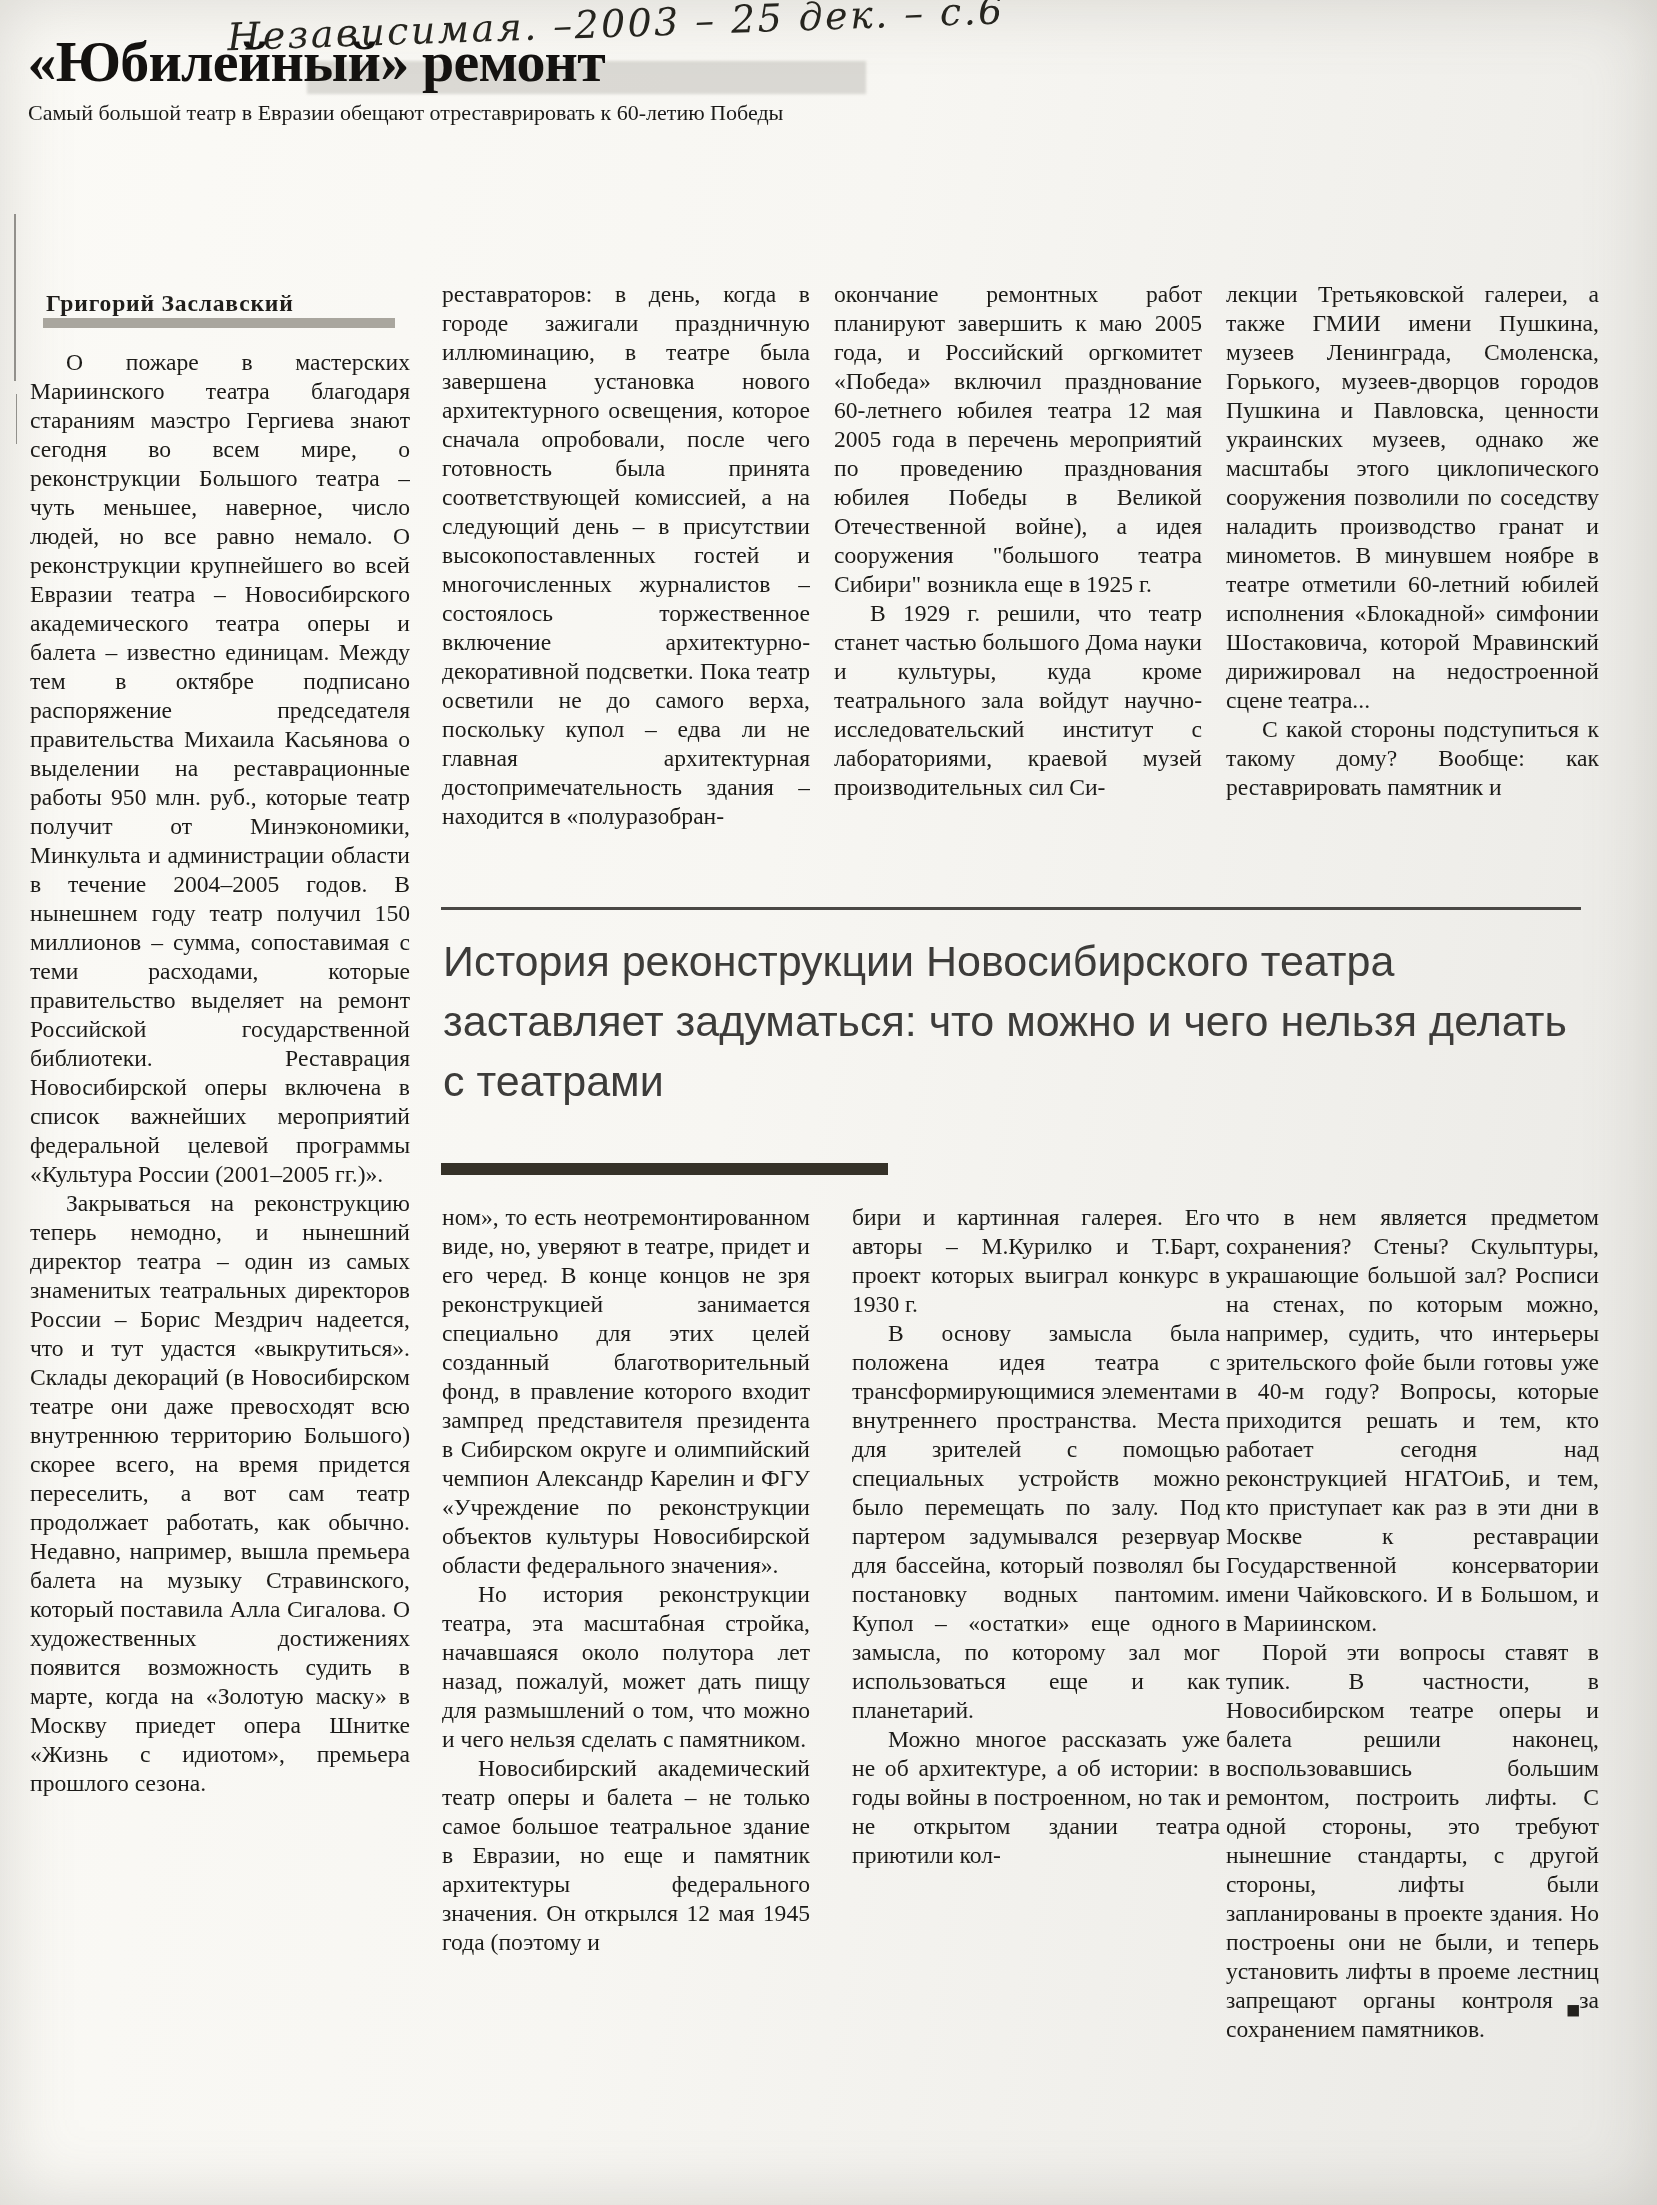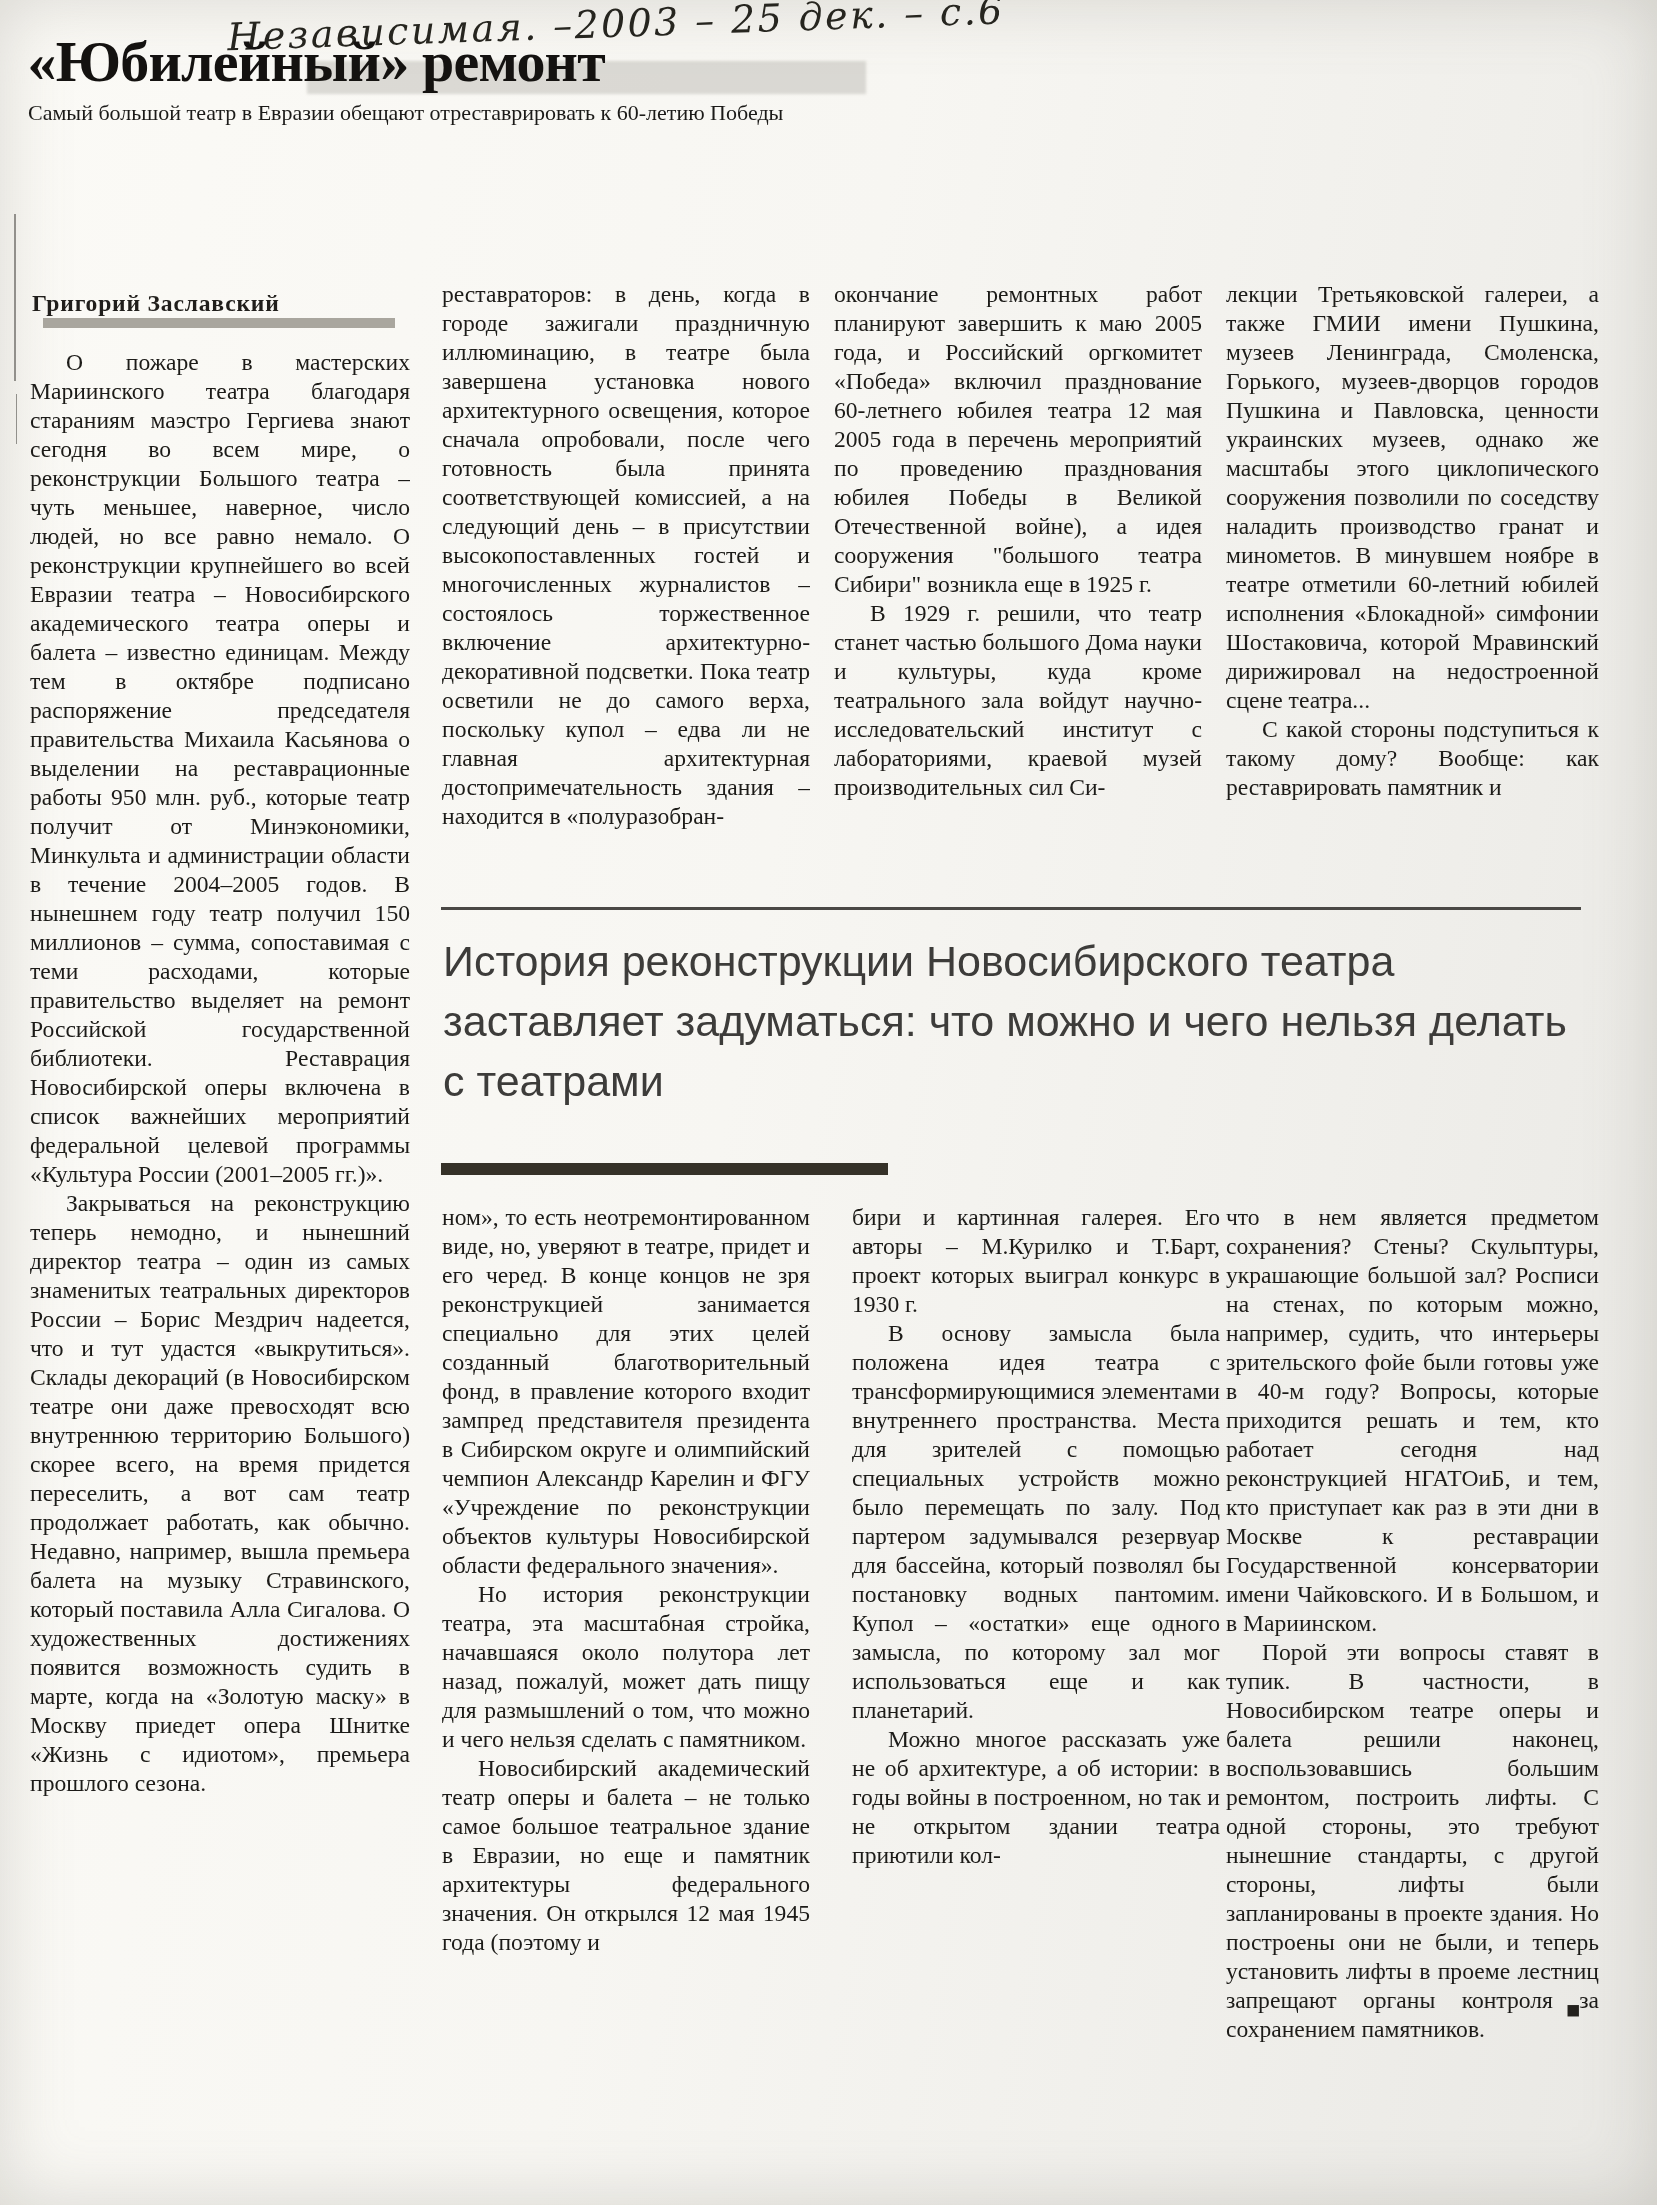--- a/index.html
+++ b/index.html
@@ -30,21 +30,21 @@
     font-family:"Liberation Serif", serif; font-weight:bold;
     font-size:58px; letter-spacing:-0.8px; color:#141210; line-height:1.05;
   }
 
   .subhead {
     position:absolute; left:28px; top:98px; width:803px;
     font-weight:normal; font-size:22px; line-height:1.32; color:#1b1a18;
   }
 
   .byline {
-    position:absolute; left:32px; top:290px;
+    position:absolute; left:46px; top:290px;
     font-size:23.6px; font-weight:bold; color:#201e1b; letter-spacing:0.8px;
   }
   .byline-bar {
     position:absolute; left:43px; top:318px; width:352px; height:10.2px;
     background:#a9a69e;
   }
 
   .col {
     position:absolute; font-size:23.6px; line-height:29px;
     text-align:justify; color:#1c1b18; overflow:hidden;

